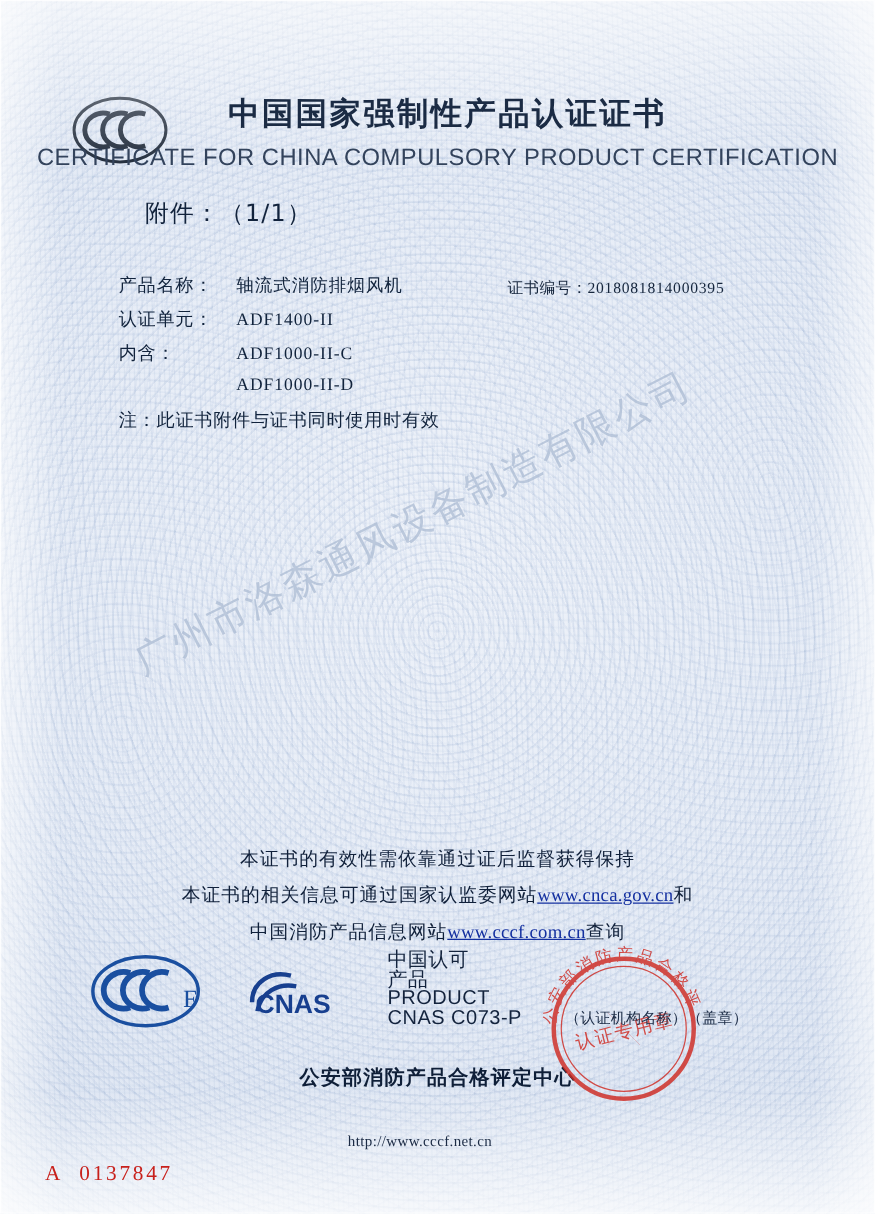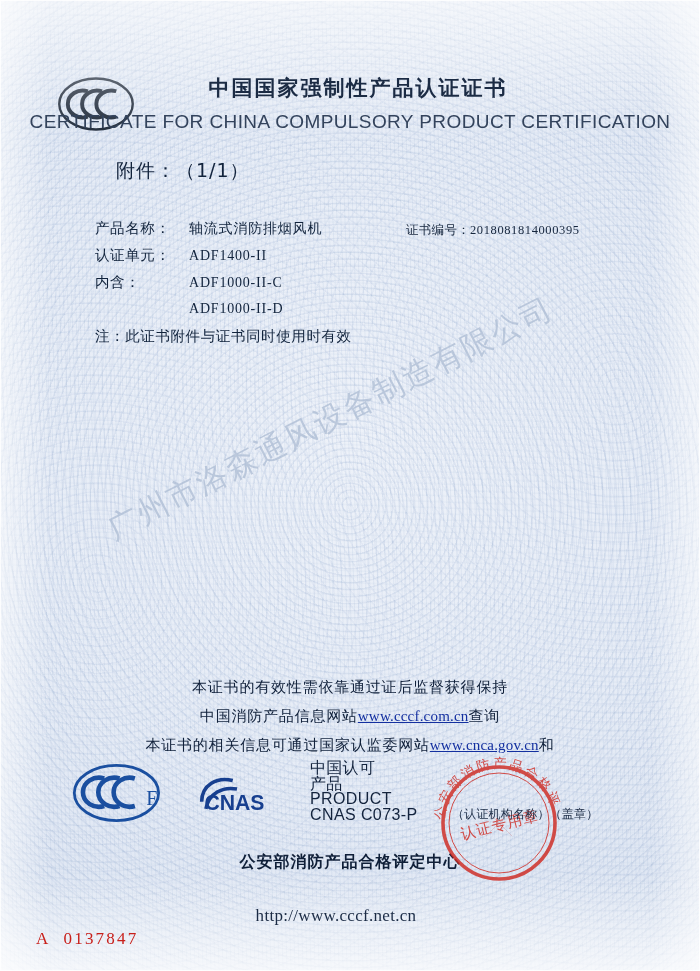--- a/index.html
+++ b/index.html
@@ -53,21 +53,21 @@
 
   
   .header {
     position: absolute;
     top: 74px;
     left: 0;
     width: 700px;
     text-align: center;
   }
   .title-cn {
-    font-size: 21px;
+    font-size: 25px;
     letter-spacing: 2px;
     color: #1b2b44;
     font-family: "DejaVu Sans", sans-serif;
     font-weight: bold;
     padding-left: 16px;
   }
   .title-en {
     margin-top: 9px;
     font-size: 19px;
     letter-spacing: 0.4px;
@@ -266,21 +266,21 @@
     margin-left: 24px;
     letter-spacing: 0.6px;
   }
   .site {
     position: absolute;
     top: 906px;
     left: 0;
     width: 672px;
     text-align: center;
     font-family: "Liberation Serif", serif;
-    font-size: 17px;
+    font-size: 12px;
     color: #1b2b45;
     letter-spacing: 0.3px;
   }
 
   
   .serial {
     position: absolute;
     left: 36px;
     top: 929px;
     font-family: "Liberation Serif", serif;
@@ -342,24 +342,24 @@
     <span class="lbl">注：</span><span class="lbl">此证书附件与证书同时使用时有效</span>
   </div>
 
   <div class="watermark">
     <span>广州市洛森通风设备制造有限公司</span>
   </div>
 
   <div class="footer-lines layer">
     <div class="fl">本证书的有效性需依靠通过证后监督获得保持</div>
     <div class="fl">
-      <span>中国消防产品信息网站</span><a href="#">www.cccf.com.cn</a><span>查询</span>
+      <span>本证书的相关信息可通过国家认监委网站</span><a href="#">www.cnca.gov.cn</a><span>和</span>
     </div>
     <div class="fl">
-      <span>本证书的相关信息可通过国家认监委网站</span><a href="#">www.cnca.gov.cn</a><span>和</span>
+      <span>中国消防产品信息网站</span><a href="#">www.cccf.com.cn</a><span>查询</span>
     </div>
   </div>
 
   <div class="logos layer">
 
     <div class="ccc-f">
       <svg viewBox="0 0 120 80" width="92" height="62" aria-hidden="true">
         <ellipse cx="58" cy="40" rx="55" ry="36" fill="none" stroke="#1a4fa0" stroke-width="3.6"></ellipse>
         <g fill="none" stroke="#1a4fa0" stroke-width="6" stroke-linecap="butt">
           <path d="M42 21 A21 19 0 1 0 42 57"></path>

